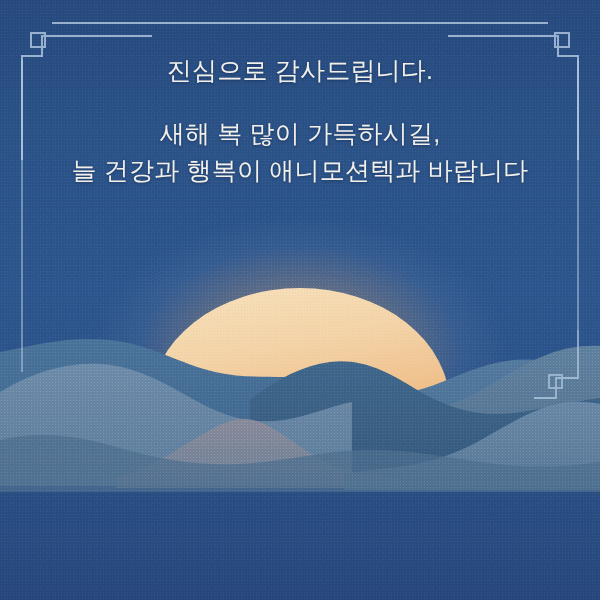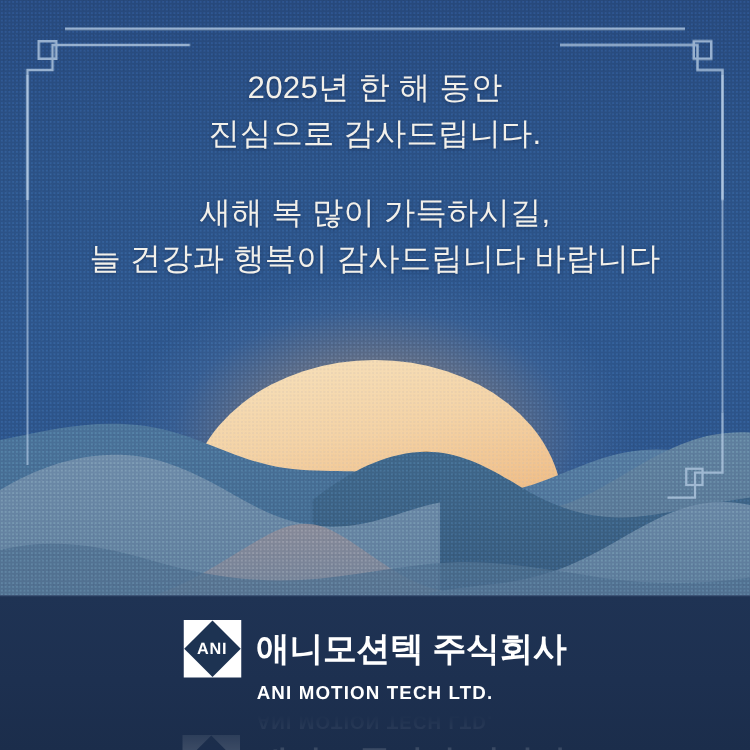--- a/index.html
+++ b/index.html
@@ -231,44 +231,20 @@
       <path d="M578,60 L578,330"></path>
     </g>
 
     <g fill="none" stroke="#b9cfe6" stroke-width="1.8" opacity=".72">
       <path d="M578,330 L578,378 L556,378 L556,398 L534,398"></path>
       <rect x="549" y="375" width="13" height="13"></rect>
     </g>
   </svg>
 
   <div class="greeting">
-    <div class="line">2025년 한 해 동안</div>
     <div class="line">진심으로 감사드립니다.</div>
     <div class="gap"></div>
     <div class="line">새해 복 많이 가득하시길,</div>
-    <div class="line">늘 건강과 행복이 감사드립니다 바랍니다</div>
+    <div class="line">늘 건강과 행복이 애니모션텍과 바랍니다</div>
   </div>
 
-  <div class="footer">
-    <div class="footer-sep"></div>
-
-    <div class="brandrow">
-      <div class="logo-mark">
-        <div class="diamond"></div>
-        <div class="ani">ANI</div>
-      </div>
-      <div class="brand-ko">애니모션텍 주식회사</div>
-    </div>
-
-    <div class="brand-en">ANI MOTION TECH LTD.</div>
-
-    <div class="reflection">
-      <div class="rrow">
-        <div class="rlogo">
-          <div class="d"></div>
-        </div>
-        <div class="rko">애니모션텍 주식회사</div>
-      </div>
-      <div class="ren">ANI MOTION TECH LTD.</div>
-    </div>
-  </div>
 
 </div>
 
 </body></html>

